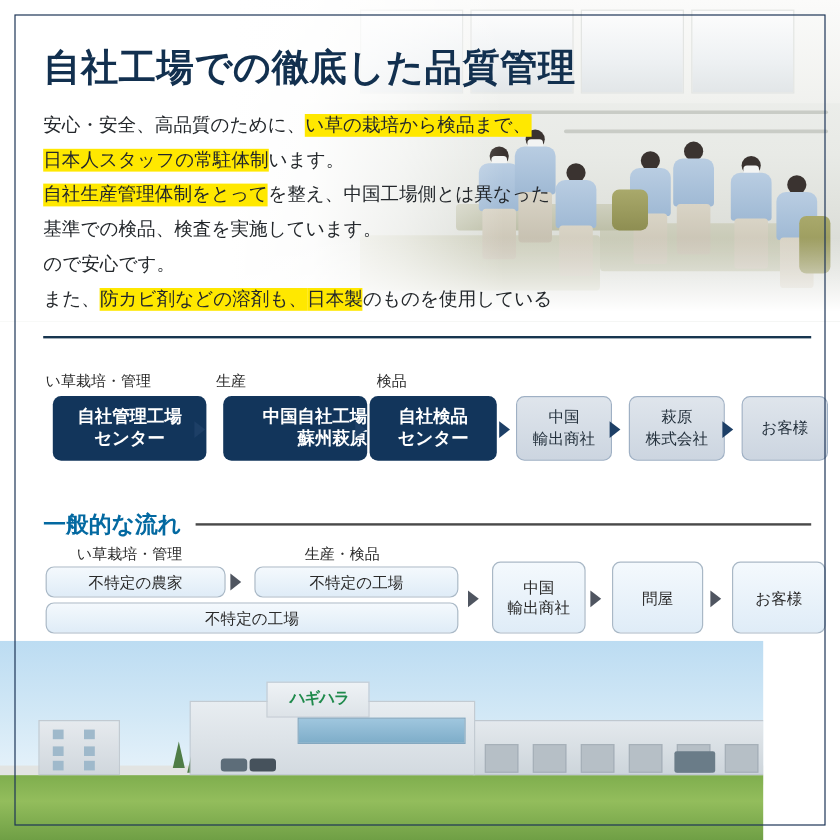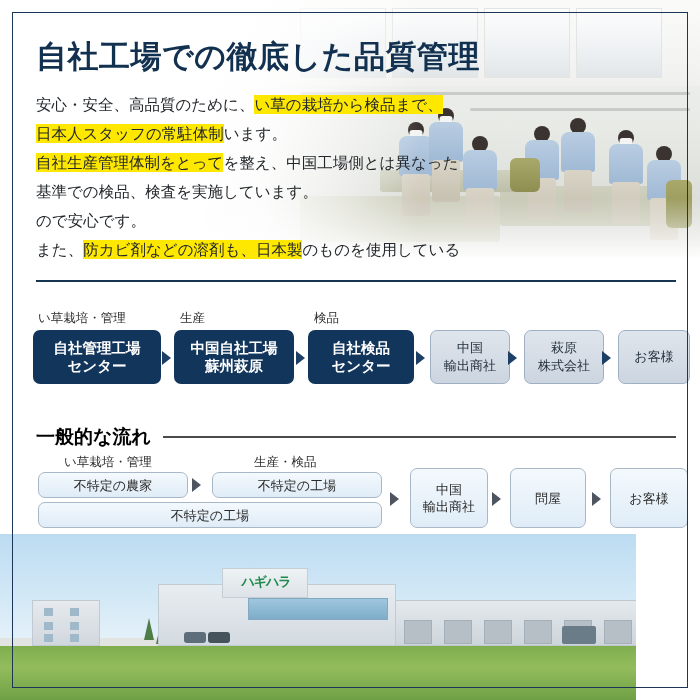--- a/index.html
+++ b/index.html
@@ -133,21 +133,21 @@
     white-space: nowrap;
   }
   .sec .sec-rule {
     flex: 1;
     height: 1.5px;
   }
   #sec-ours { left: 36px; top: 280px; }
   #sec-ours .sec-title { color: #17354f; }
   #sec-ours .sec-rule { background: #17354f; }
   #sec-general { left: 36px; top: 424px; }
-  #sec-general .sec-title { color: #000000; }
+  #sec-general .sec-title { color: #0369a1; }
   #sec-general .sec-rule { background: #4a4a4a; }
 
   
   .flow-ours {
     position: absolute;
     left: 32px; top: 310px;
     width: 640px; height: 80px;
   }
   .cap {
     position: absolute;
@@ -383,25 +383,25 @@
     </div>
 
   <div class="sec" id="sec-ours">
     <span class="sec-rule"></span>
   </div>
 
   <div class="flow-ours" id="flow-ours">
       <div class="cap" style="left: 6px;">い草栽培・管理</div>
       <div class="cap" style="left: 148px;">生産</div>
       <div class="cap" style="left: 282px;">検品</div>
-      <div class="obox dark" style="left: 1px; width: 128px;">
+      <div class="obox dark" style="left: 12px; width: 128px;">
         <span>自社管理工場</span>
         <span>センター</span>
       </div>
-      <div class="obox dark" style="left: 142px; width: 120px;">
+      <div class="obox dark" style="left: 154px; width: 120px; align-items: flex-end;">
         <span>中国自社工場</span>
         <span>蘇州萩原</span>
       </div>
       <div class="obox dark" style="left: 276px; width: 106px;">
         <span>自社検品</span>
         <span>センター</span>
       </div>
       <div class="obox light" style="left: 398px; width: 80px;">
         <span>中国</span>
         <span>輸出商社</span>

